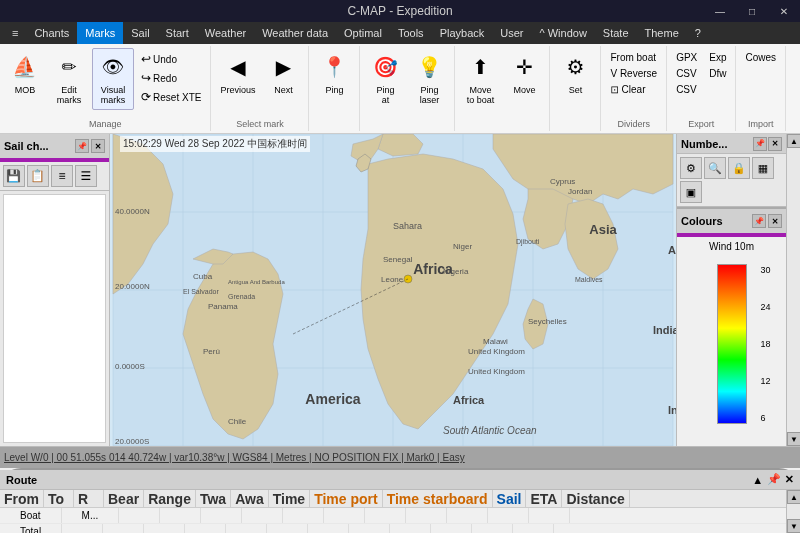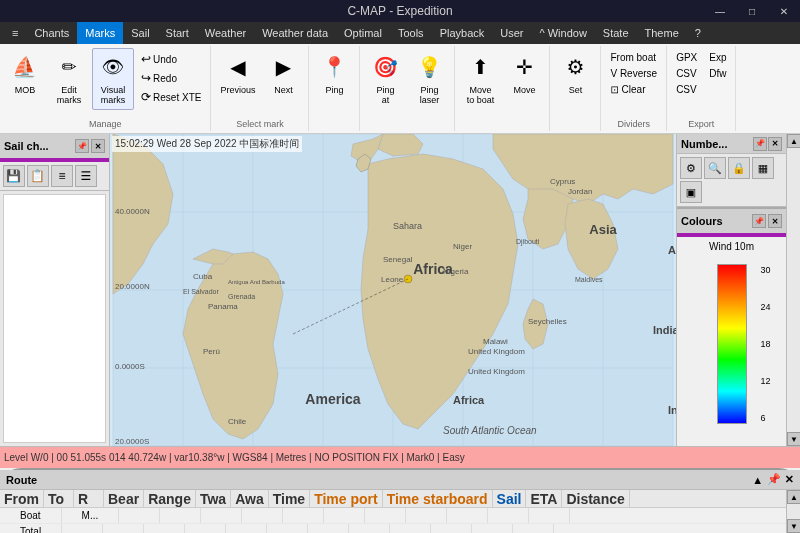--- a/index.html
+++ b/index.html
@@ -193,21 +193,21 @@
     
     #map-area {
       flex: 1;
       position: relative;
       background: #d4e8f5;
       overflow: hidden;
     }
     .map-timestamp {
       position: absolute;
       top: 2px;
-      left: 2px;
+      left: 10px;
       font-size: 10px;
       color: #333;
       background: rgba(255,255,255,0.7);
       padding: 1px 3px;
       z-index: 10;
     }
     
     #map-svg {
       width: 100%;
       height: 100%;
@@ -246,28 +246,29 @@
     .colours-row {
       display: flex;
       justify-content: center;
       align-items: flex-start;
       gap: 4px;
       margin-top: 8px;
     }
 
     
     #statusbar {
-      background: #fca5a5;
+      background: #a3a3a3;
       border-top: 1px solid #bbb;
       height: 22px;
       display: flex;
       align-items: center;
       padding: 0 4px;
       font-size: 10px;
       color: #333;
+      text-decoration: underline;
     }
 
     
     #route-panel {
       height: 65px;
       background: #f0f0f0;
       border-top: 2px solid #999;
       display: flex;
       flex-direction: column;
       border-radius: 21px;
@@ -539,20 +540,30 @@
           <span>Exp</span>
         </div>
         <div class="ribbon-btn-small">
           <span>Dfw</span>
         </div>
       </div>
     </div>
     <div class="ribbon-group-label">Export</div>
   </div>
 
+  <div class="ribbon-group">
+    <div class="ribbon-group-content">
+      <div class="ribbon-col">
+        <div class="ribbon-btn-small">
+          <span>Cowes</span>
+        </div>
+      </div>
+    </div>
+    <div class="ribbon-group-label">Import</div>
+  </div>
 </div>
 
 <div id="main" style="display:flex; height:312px;">
 
   <div id="left-sidebar">
     <div class="panel-header">
       <span>Sail ch...</span>
       <div class="panel-controls">
         <div class="panel-ctrl-btn">📌</div>
         <div class="panel-ctrl-btn">✕</div>

